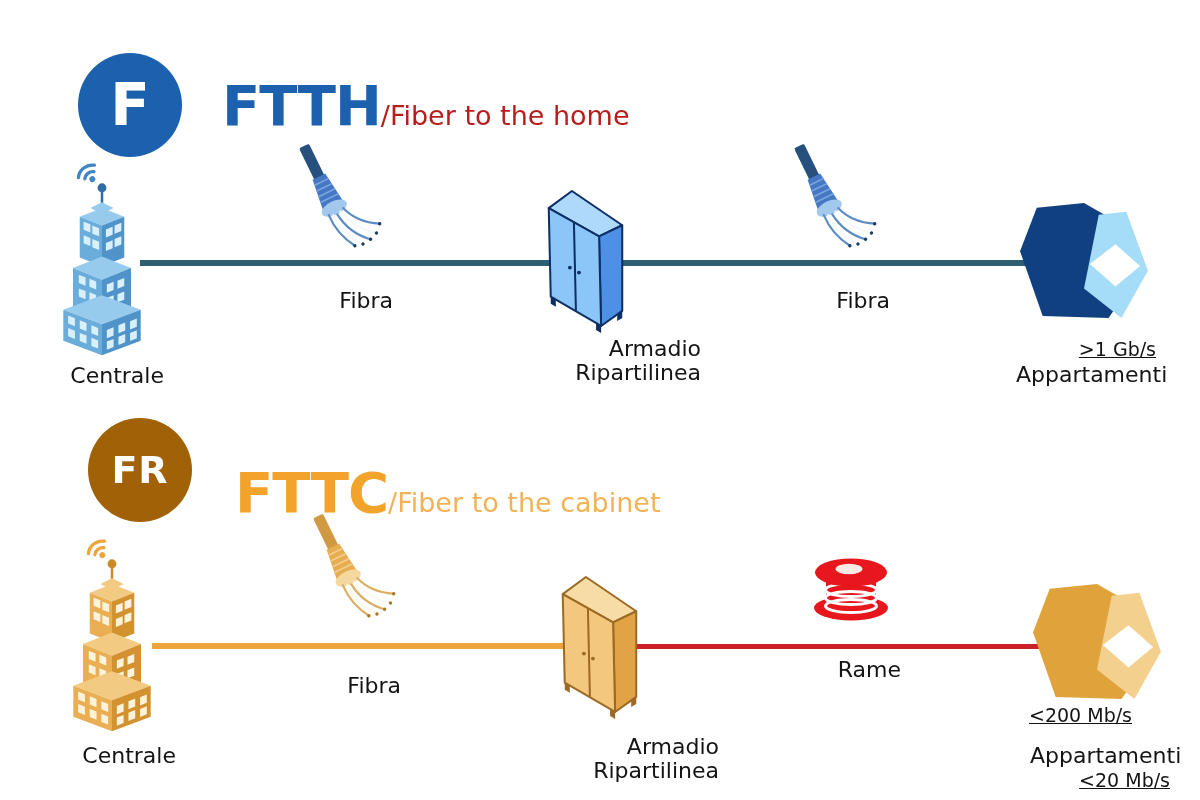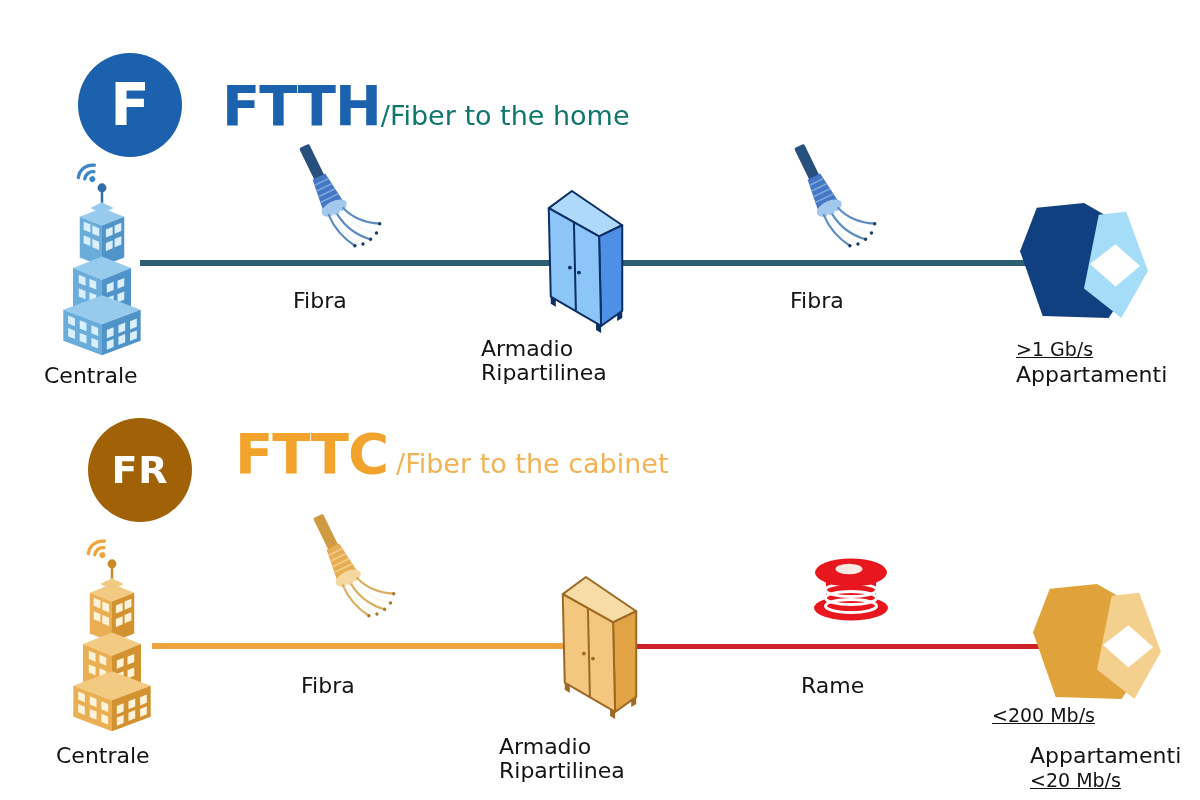--- a/index.html
+++ b/index.html
@@ -31,30 +31,30 @@
     width:104px;height:104px;border-radius:50%;
     display:flex;align-items:center;justify-content:center;
     color:#ffffff;font-weight:bold;z-index:3;
   }
   .badge-blue{background:#1b61ad;font-size:58px;}
   .badge-orange{background:#a16207;font-size:38px;letter-spacing:1px;}
   .title-row{display:flex;align-items:baseline;z-index:3;white-space:nowrap;}
   .big-title{font-weight:bold;font-size:56px;letter-spacing:-1px;line-height:1;}
   .sub-title{font-size:27px;line-height:1;}
   .title-blue{color:#1b61ad;}
-  .subtitle-blue{color:#0f766e;}
+  .subtitle-blue{color:#b91c1c;}
   .title-orange{color:#f2a32b;}
-  .subtitle-orange{color:#f3b255;margin-left:8px;}
+  .subtitle-orange{color:#f3b255;}
   
   .line{position:absolute;z-index:1;}
   .line-teal{background:#2d5e72;}
   .line-orange{background:#efa53e;}
   .line-red{background:#cb2127;}
   
-  .lbl{position:absolute;color:#141414;font-size:22px;text-align:left;z-index:3;line-height:1.1;}
+  .lbl{position:absolute;color:#141414;font-size:22px;text-align:right;z-index:3;line-height:1.1;}
   .lbl-small{font-size:19px;text-decoration:underline;}
   
   .icon{position:absolute;z-index:2;overflow:visible;}
   .defs-holder{position:absolute;width:0;height:0;overflow:hidden;}
 </style>
 </head>
 <body>
 
 <div class="canvas">
 
@@ -210,21 +210,21 @@
       <use href="#sym-hex"></use>
     </svg>
     <div class="lbl lbl-small" style="left:1016px;top:339px;width:140px;">&gt;1 Gb/s</div>
     <div class="lbl" style="left:1016px;top:363px;width:140px;">Appartamenti</div>
   </section>
 
   <section>
     <div class="abs badge badge-orange" style="left:88px;top:418px;">
       <span>FR</span>
     </div>
-    <div class="abs title-row" style="left:235px;top:426px;">
+    <div class="abs title-row" style="left:235px;top:465px;">
       <span class="big-title title-orange">FTTC</span>
         <span class="sub-title subtitle-orange">/Fiber to the cabinet</span>
     </div>
 
     <div class="line line-orange" style="left:152px;top:643px;width:458px;height:6px;"></div>
     <div class="line line-red" style="left:610px;top:644px;width:438px;height:5px;"></div>
 
     <svg class="icon theme-orange" style="left:62px;top:528px;" width="100" height="208" viewBox="0 0 100 215">
       <use href="#sym-building"></use>
     </svg>
@@ -236,21 +236,21 @@
     <div class="lbl" style="left:301px;top:674px;width:100px;">Fibra</div>
 
     <svg class="icon theme-orange" style="left:559px;top:574px;" width="84" height="146" viewBox="0 0 80 145">
       <use href="#sym-cabinet"></use>
     </svg>
     <div class="lbl" style="left:499px;top:735px;width:220px;">Armadio Ripartilinea</div>
 
     <svg class="icon" style="left:813px;top:556px;" width="76" height="66" viewBox="0 0 76 66">
       <use href="#sym-coil"></use>
     </svg>
-    <div class="lbl" style="left:801px;top:674px;width:100px;">Rame</div>
+    <div class="lbl" style="left:801px;top:658px;width:100px;">Rame</div>
 
     <svg class="icon theme-orange" style="left:1027px;top:581px;" width="140" height="123" viewBox="0 0 140 125">
       <use href="#sym-hex"></use>
     </svg>
     <div class="lbl lbl-small" style="left:992px;top:705px;width:140px;">&lt;200 Mb/s</div>
     <div class="lbl lbl-small" style="left:1030px;top:726px;width:140px;margin-top:44px;">&lt;20 Mb/s</div>
     <div class="lbl" style="left:1030px;top:744px;width:140px;">Appartamenti</div>
   </section>
 
 </div>

